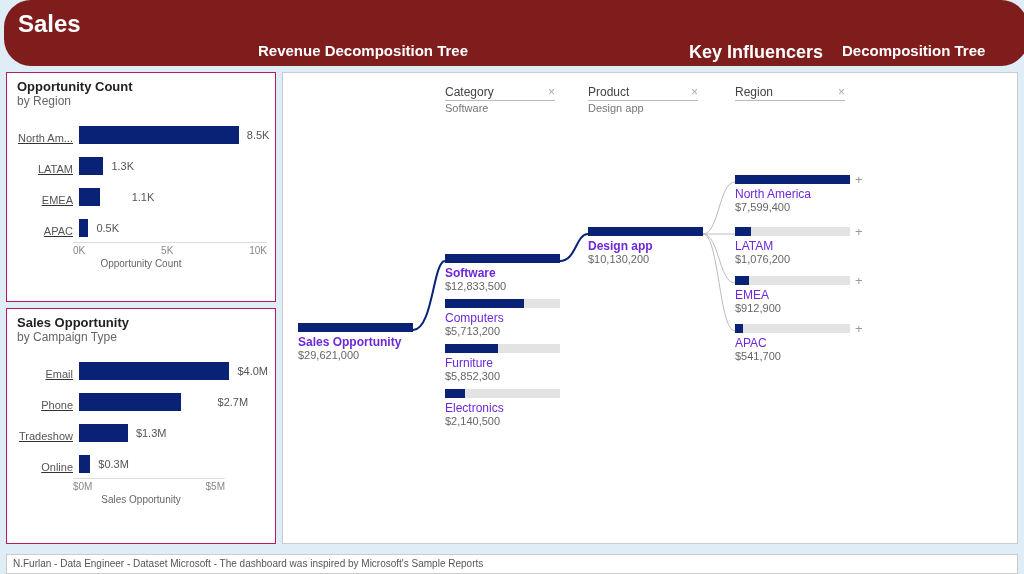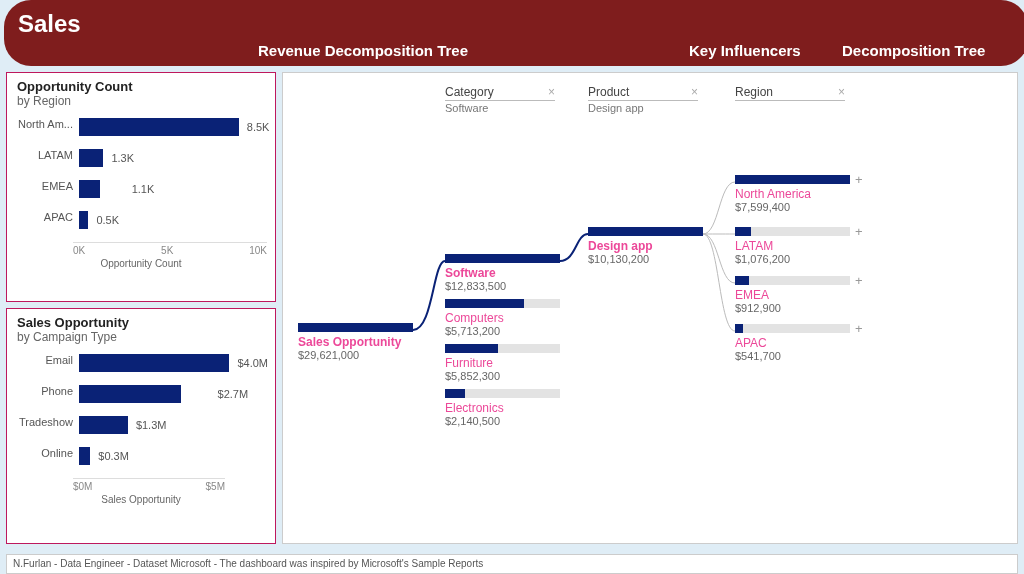--- a/index.html
+++ b/index.html
@@ -1,44 +1,44 @@
 <!DOCTYPE html>
 <html><head>
 <meta charset="utf-8">
 <style>
   html,body{margin:0;padding:0;font-family:"Segoe UI",Arial,sans-serif;background:#dfedf6;color:#333;}
   .page{width:1024px;height:574px;position:relative;background:#dfedf6;}
   .header{position:absolute;left:4px;top:0;width:100%;height:66px;background:#7f1d1d;color:#fff;border-radius:27px;}
   .title{position:absolute;left:14px;top:10px;font-size:24px;font-weight:bold;}
   .tab-center{position:absolute;left:254px;top:42px;font-size:15px;font-weight:bold;}
-  .tab-right1{position:absolute;left:685px;top:42px;font-size:15px;font-weight:bold;cursor:pointer;}
+  .tab-right1{position:absolute;left:685px;top:42px;font-size:18px;font-weight:bold;cursor:pointer;}
   .tab-right2{position:absolute;left:838px;top:42px;font-size:15px;font-weight:bold;cursor:pointer;}
   .panel{position:absolute;background:#fff;border:1px solid #be185d;box-sizing:border-box;}
   .panel h3{margin:0;padding:6px 10px 0 10px;font-size:13px;font-weight:bold;color:#222;}
   .panel .sub{padding:0 10px 6px 10px;font-size:12px;color:#666;}
   .barchart{padding:4px 8px 0 8px;}
-  .barrow{display:flex;align-items:flex-start;height:26px;margin-bottom:5px;font-size:11px;}
+  .barrow{display:flex;align-items:flex-end;height:26px;margin-bottom:5px;font-size:11px;text-decoration:underline;}
   .barlab{width:58px;text-align:right;color:#555;padding-right:6px;white-space:nowrap;overflow:hidden;text-overflow:ellipsis;}
   .barwrap{flex:1;height:18px;position:relative;}
   .barrect{height:100%;background:#0a2276;position:absolute;left:0;top:0;}
   .barval{position:absolute;left:0;top:0;line-height:18px;font-size:11px;color:#555;padding-left:4px;}
   .axis{border-top:1px solid #ddd;margin:0 8px 0 66px;display:flex;justify-content:space-between;font-size:10px;color:#888;padding:2px 0;}
   .axlab{text-align:center;font-size:10px;color:#666;padding-bottom:6px;}
   
   .main{position:absolute;left:282px;top:72px;width:736px;height:472px;background:#fff;border:1px solid #ccc;box-sizing:border-box;}
   .svgc{position:absolute;left:0;top:0;width:100%;height:100%;}
   .crumb{position:absolute;top:12px;width:110px;}
   .crumb-t{font-size:12px;color:#444;border-bottom:1px solid #bbb;padding-bottom:1px;display:flex;justify-content:space-between;align-items:center;}
   .crumb-v{font-size:11px;color:#777;padding-top:1px;}
   .cx{color:#aaa;font-size:12px;padding-left:4px;cursor:pointer;}
   .node{position:absolute;width:115px;}
   .nbar{width:100%;height:9px;background:#e3e3e3;position:relative;margin-bottom:3px;}
   .nbar .fill{position:absolute;left:0;top:0;height:100%;background:#0a2276;}
   .nbar.root{background:#0a2276;}
-  .nlabel{font-size:12px;color:#ec4899;font-weight:bold;}
+  .nlabel{font-size:12px;color:#6d28d9;font-weight:bold;}
   .nvalue{font-size:11px;color:#666;}
   .plus{position:absolute;font-size:13px;color:#999;cursor:pointer;}
   .footer{position:absolute;left:6px;bottom:0;width:1012px;height:20px;background:#fff;border:1px solid #ccc;box-sizing:border-box;font-size:10px;color:#555;padding:3px 6px;}
 </style>
 </head>
 <body>
 <div class="page">
 
 <div class="header">
   <div class="title">Sales</div>

